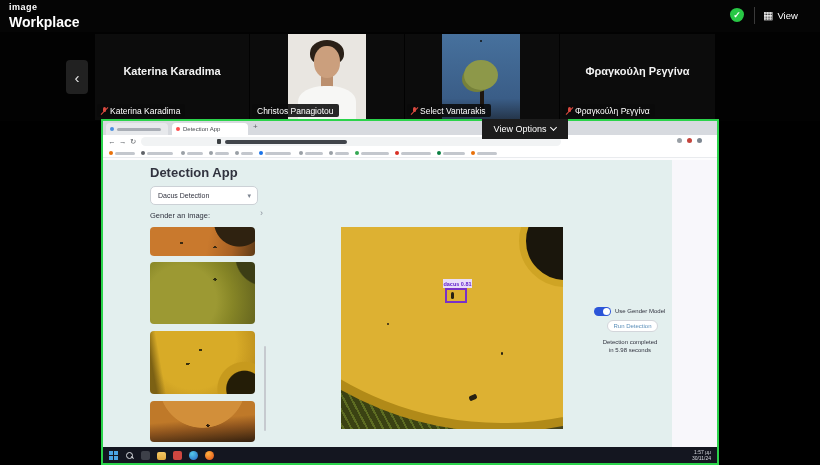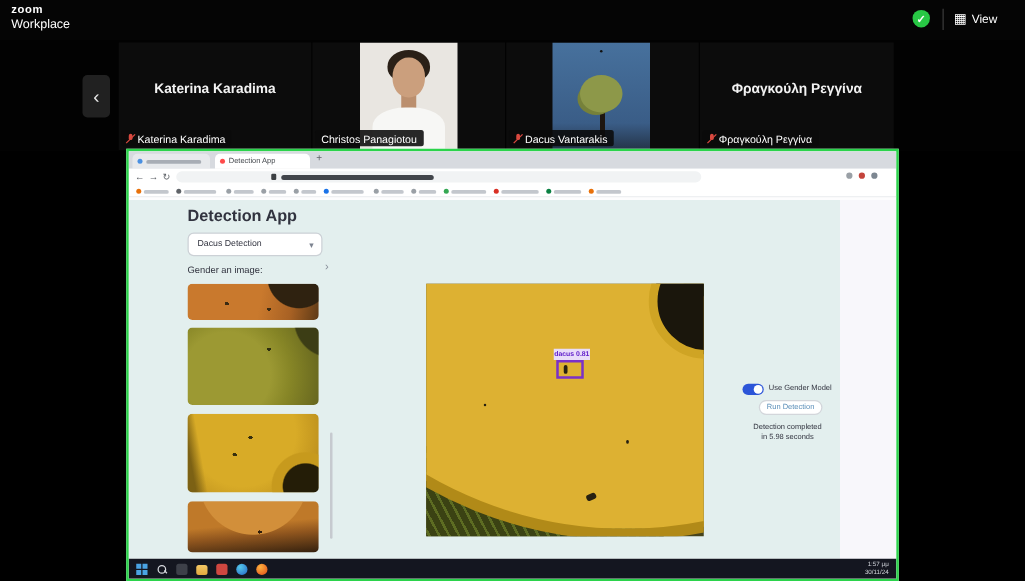--- a/index.html
+++ b/index.html
@@ -4,21 +4,21 @@
 <style>
   * { margin:0; padding:0; box-sizing:border-box; }
   html,body { background:#000; }
   body { font-family:"Liberation Sans", sans-serif; }
   .stage { position:relative; width:820px; height:465px; background:#000; overflow:hidden; }
 
   
   .topbar { position:absolute; left:0; top:0; width:820px; height:32px; background:#050505; }
   .logo { position:absolute; left:9px; top:3px; color:#fff; line-height:1; }
   .logo .l1 { font-size:9px; font-weight:bold; letter-spacing:.5px; }
-  .logo .l2 { font-size:10px; font-weight:normal; margin-top:3px; }
+  .logo .l2 { font-size:14px; font-weight:bold; margin-top:3px; }
   .shield { position:absolute; left:730px; top:8px; width:14px; height:14px; background:#28c845;
             border-radius:50% 50% 50% 50%/45% 45% 55% 55%; color:#fff; font-size:9px;
             display:flex; align-items:center; justify-content:center; font-weight:bold; }
   .topdiv { position:absolute; left:754px; top:7px; width:1px; height:17px; background:#3a3a3a; }
   .viewbtn { position:absolute; left:763px; top:7px; height:17px; display:flex; align-items:center; gap:4px;
              color:#fff; font-size:9.5px; cursor:pointer; }
   .gridglyph { font-size:11px; color:#fff; line-height:1; }
 
   
   .filmstrip { position:absolute; left:0; top:32px; width:820px; height:89px; background:#020202; }
@@ -155,21 +155,21 @@
   .vchev { width:5px; height:5px; border-right:1.5px solid #fff; border-bottom:1.5px solid #fff;
            transform:rotate(45deg); margin-top:-3px; }
 </style>
 </head>
 <body>
 
 <div class="stage">
 
   <div class="topbar">
     <div class="logo">
-      <div class="l1">zoom</div>
+      <div class="l1">image</div>
       <div class="l2">Workplace</div>
     </div>
     <div class="shield">
       <span>✓</span>
     </div>
     <div class="topdiv"></div>
     <div class="viewbtn">
       <span class="gridglyph">▦</span>
       <span>View</span>
     </div>
@@ -201,21 +201,21 @@
     </div>
 
     <div class="tile" style="left:405px; width:154px;">
       <div class="treephoto">
         <div class="speck"></div>
         <div class="trunk"></div>
         <div class="canopy"></div>
       </div>
       <div class="chip">
         <span class="mic"></span>
-        <span>Dacus Vantarakis</span>
+        <span>Select Vantarakis</span>
       </div>
     </div>
 
     <div class="tile" style="left:560px; width:155px;">
       <div class="tilename">Φραγκούλη Ρεγγίνα</div>
       <div class="chip">
         <span class="mic"></span>
         <span>Φραγκούλη Ρεγγίνα</span>
       </div>
     </div>
@@ -356,14 +356,18 @@
       <span class="tb red"></span>
       <span class="tb edge"></span>
       <span class="tb ffox"></span>
       <span class="clock">
         <div>1:57 μμ</div>
         <div>30/11/24</div>
       </span>
     </div>
   </div>
 
+  <div class="viewopts">
+    <span>View Options</span>
+    <span class="vchev"></span>
+  </div>
 
 </div>
 
 </body></html>

